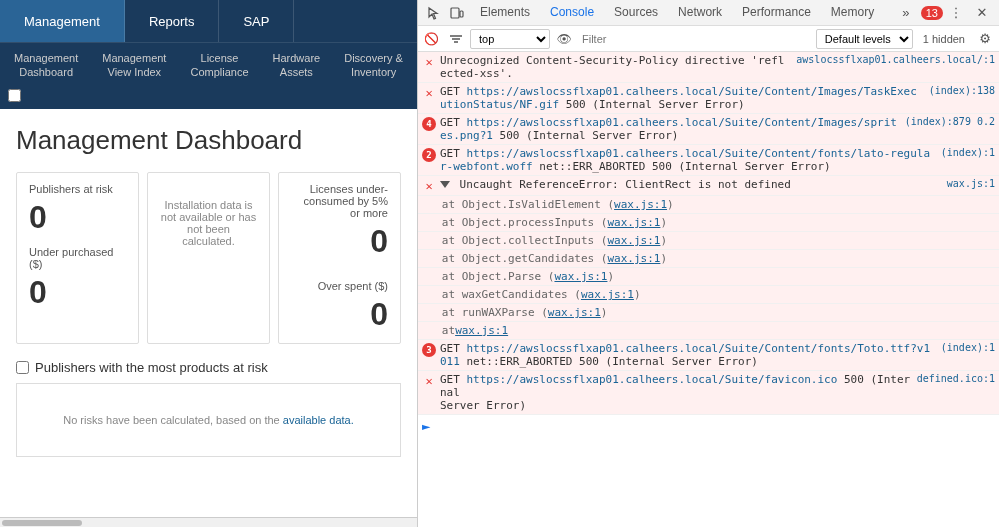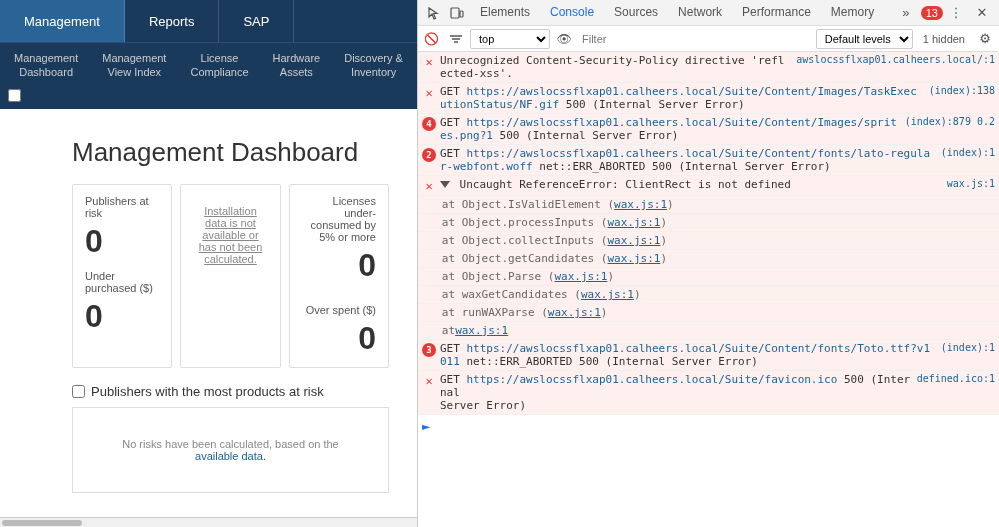--- a/index.html
+++ b/index.html
@@ -57,23 +57,22 @@
     .checkbox-row {
       padding: 4px 8px;
       background: #1a3a5c;
     }
     .checkbox-row input { cursor: pointer; }
 
     
     .main-content {
       flex: 1;
       overflow-y: auto;
-      padding: 28px;
+      padding: 16px;
       background: #fff;
-      margin-left: 44px;
     }
 
     .page-title {
       font-size: 26px;
       font-weight: normal;
       color: #333;
       margin-bottom: 16px;
     }
 
     .cards-row {
@@ -102,21 +101,20 @@
     }
     .card-center {
       display: flex;
       flex-direction: column;
       align-items: center;
       justify-content: center;
       text-align: center;
       font-size: 11px;
       color: #888;
       min-height: 80px;
-      text-decoration: underline;
     }
 
     .section-title {
       font-size: 13px;
       color: #333;
       margin-bottom: 8px;
       display: flex;
       align-items: center;
       gap: 6px;
     }

